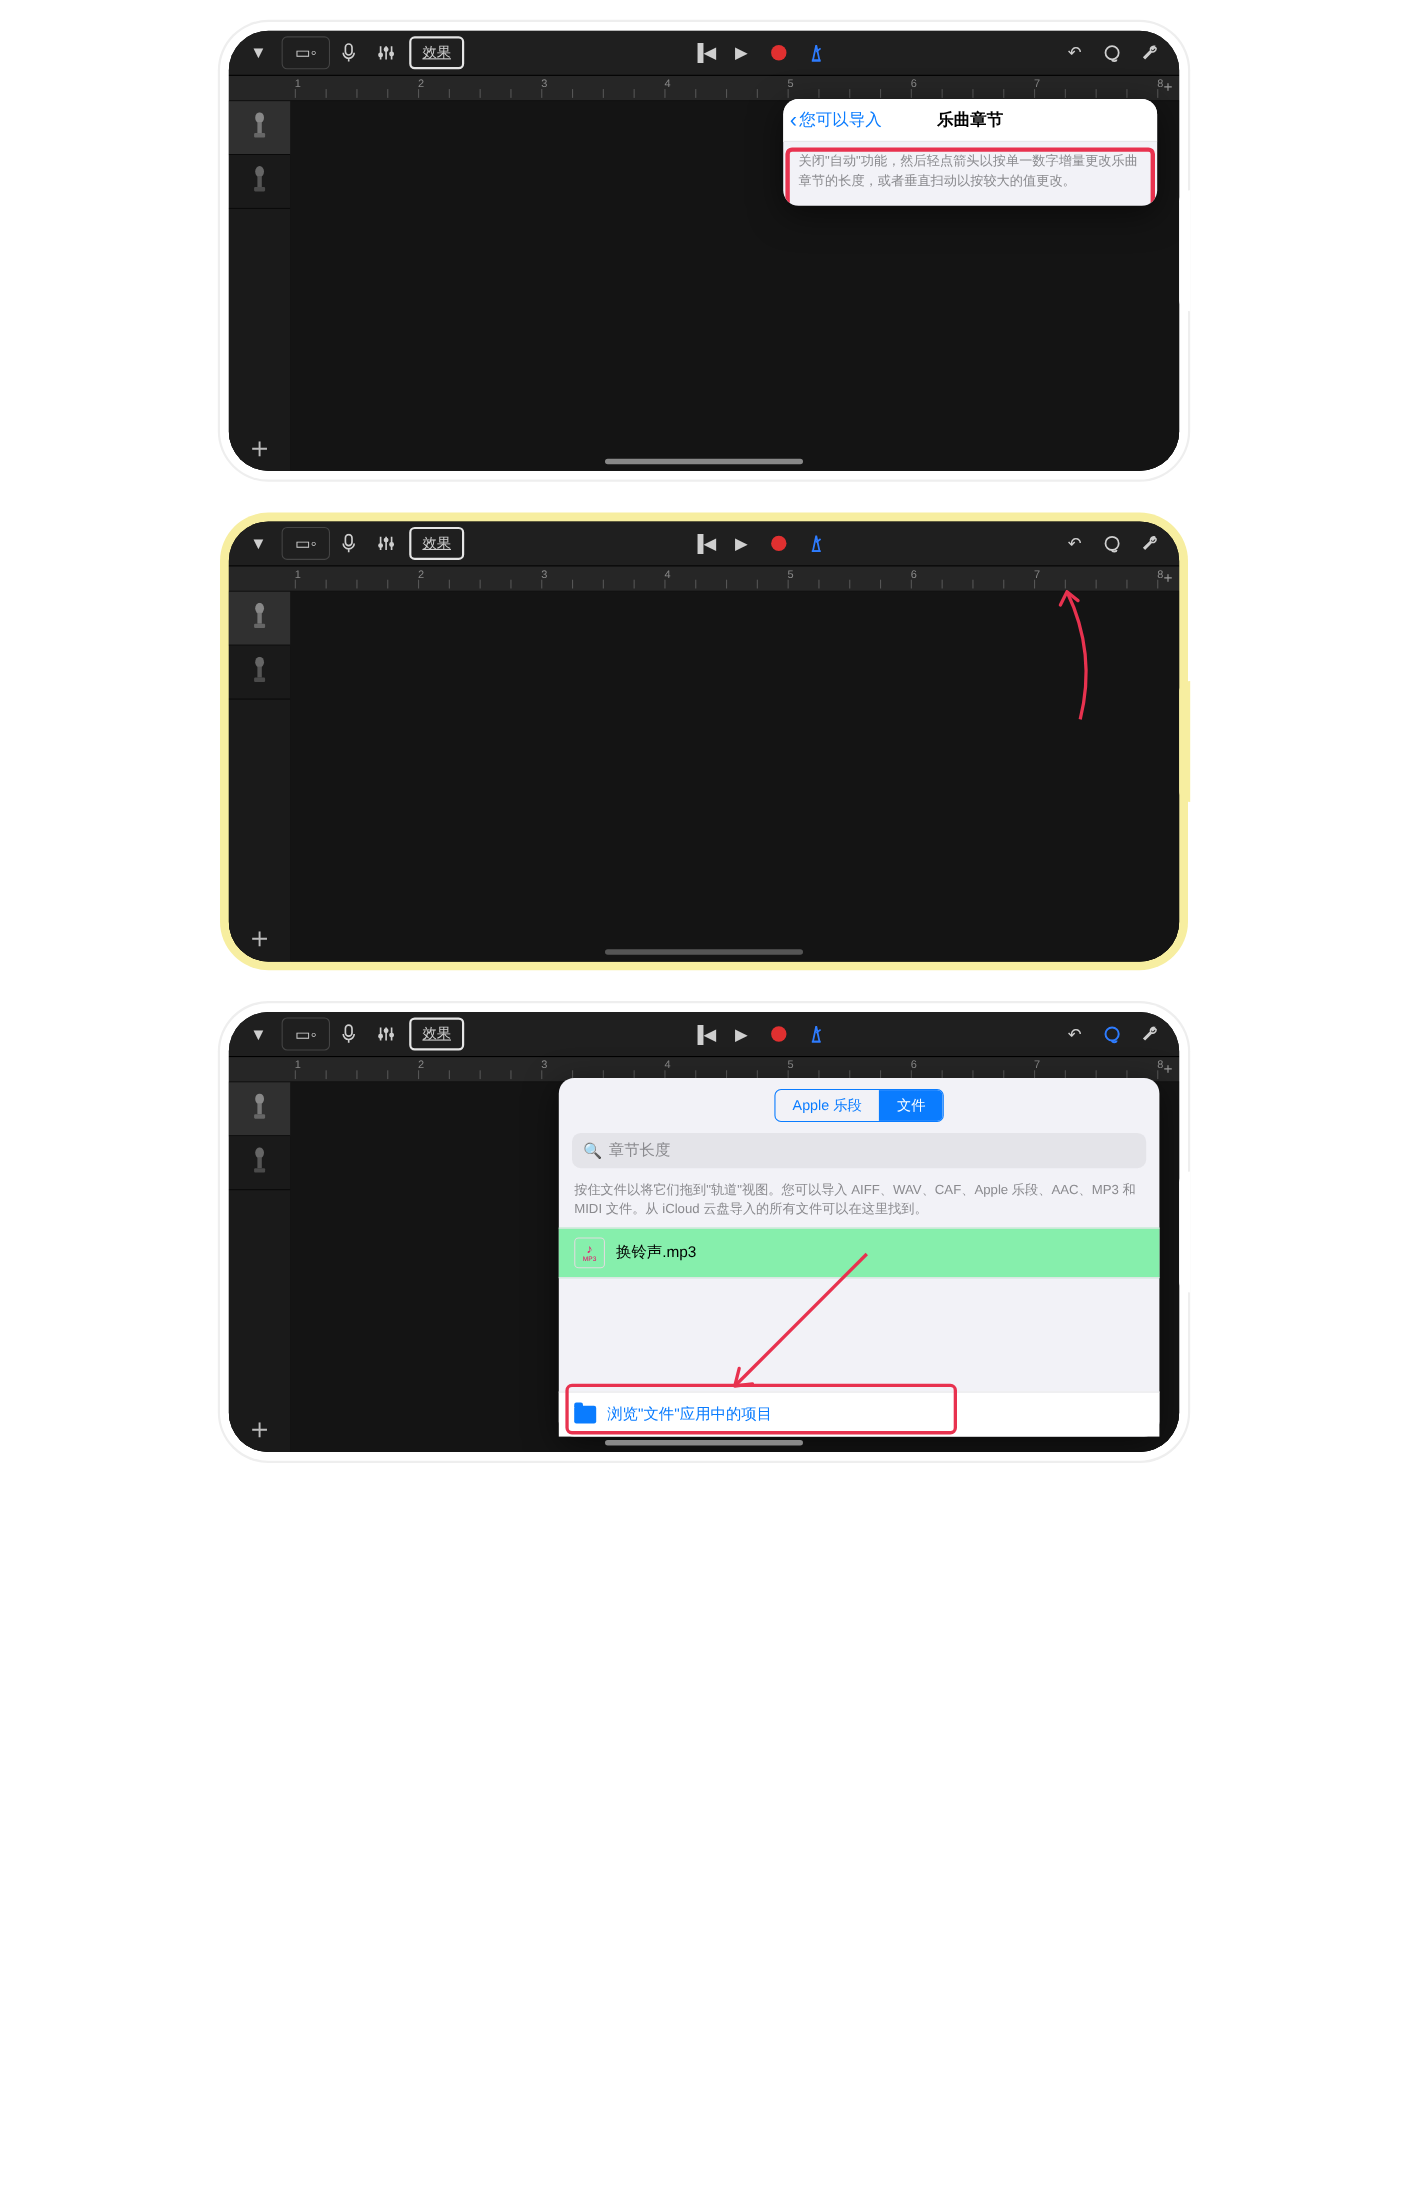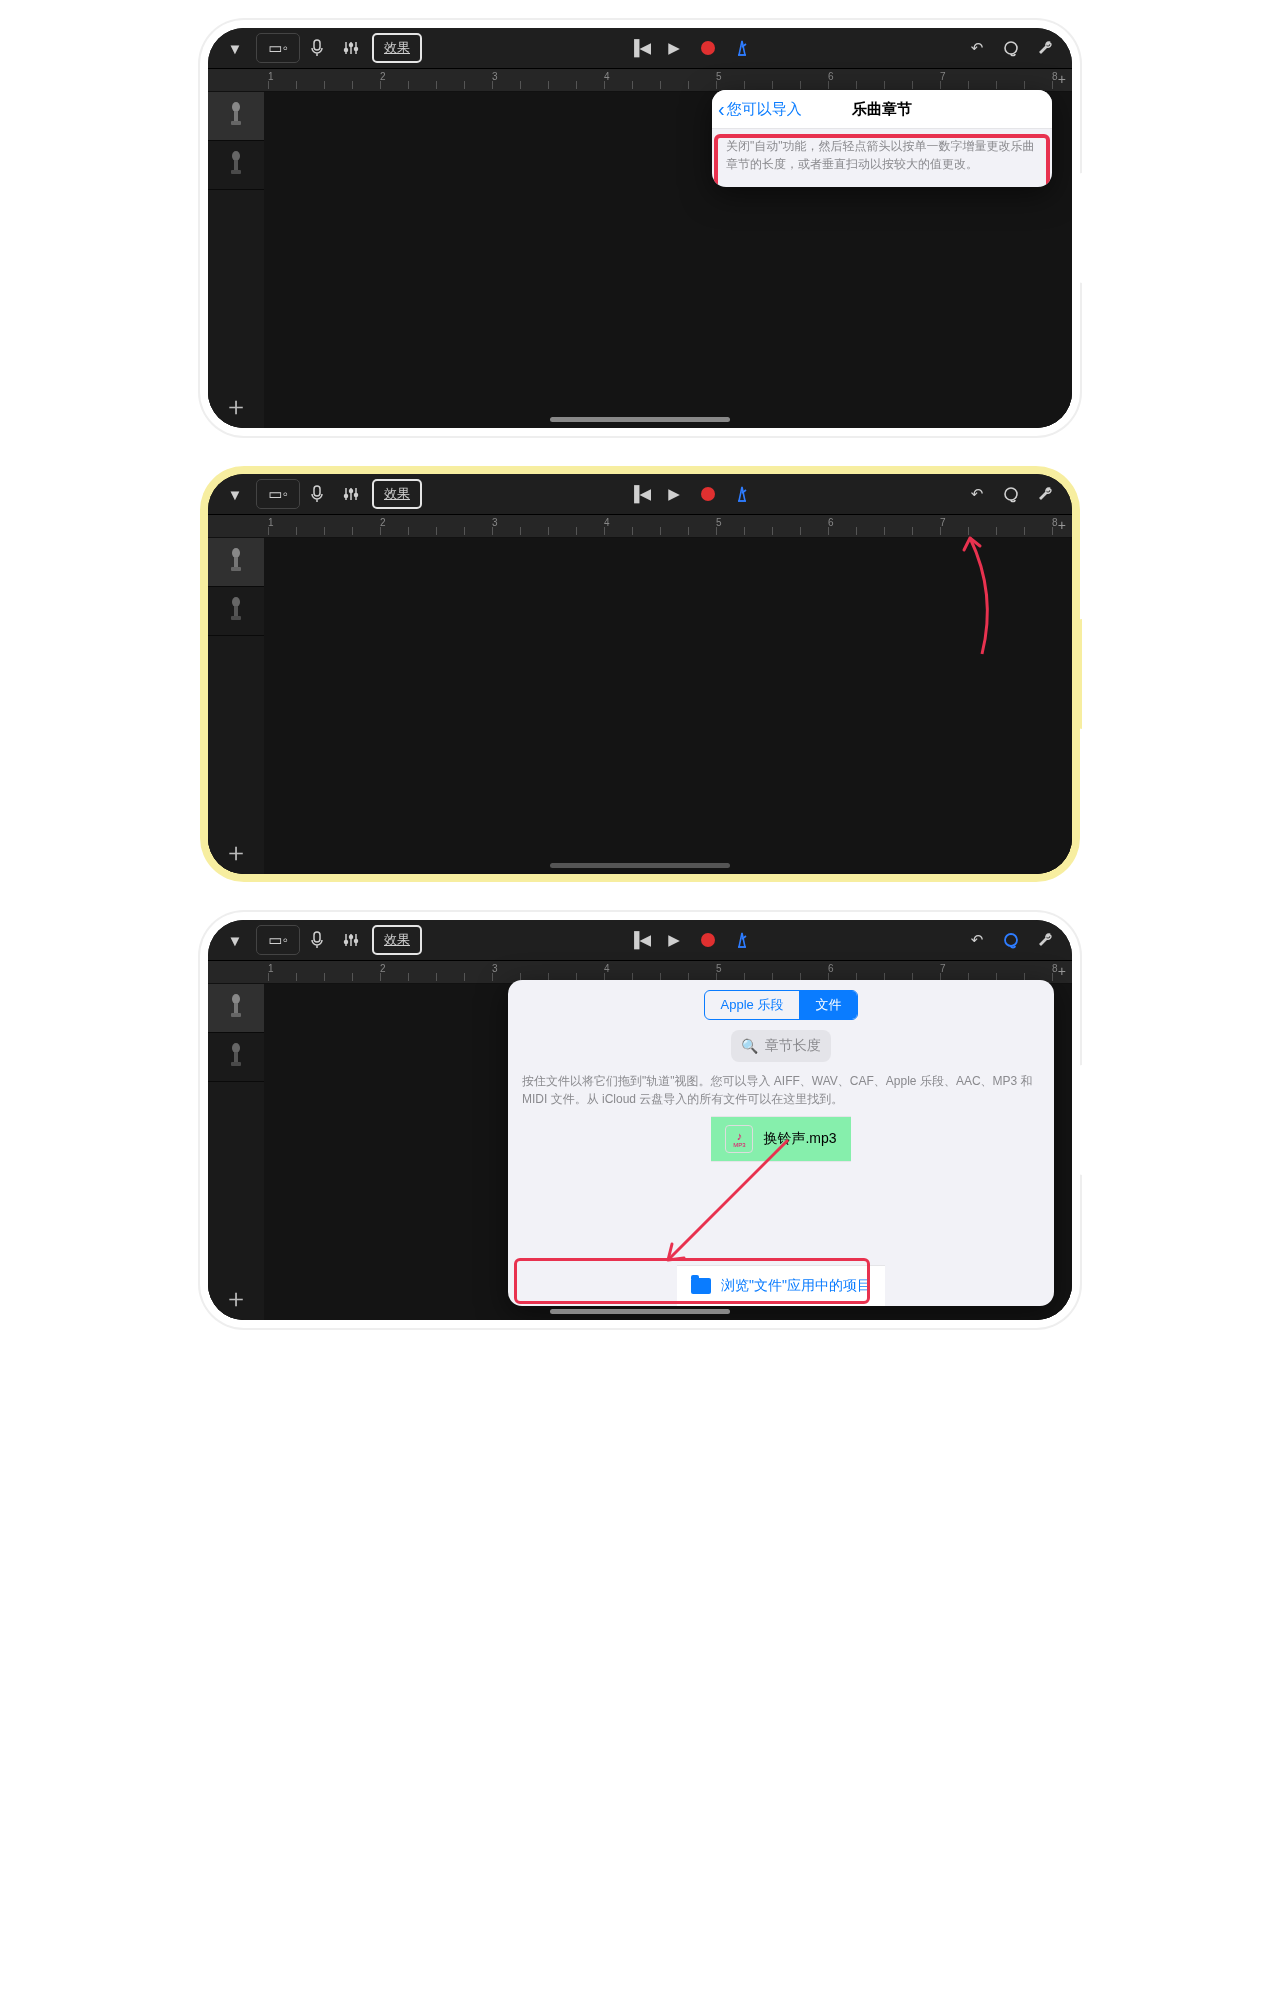--- a/index.html
+++ b/index.html
@@ -38,21 +38,21 @@
   .pop1 .back{color:#0a7cff;font-size:15px;display:flex;align-items:center;padding-left:6px;}
   .pop1 .ttl{position:absolute;left:0;right:0;text-align:center;font-weight:600;font-size:15px;color:#000;pointer-events:none;}
   .pop1 .cell{background:#fff;display:flex;align-items:center;height:44px;padding:0 14px;justify-content:space-between;border-top:1px solid #e5e5e8;border-bottom:1px solid #e5e5e8;margin-top:8px;}
   .hlbox{position:absolute;border:4px solid #e8324f;border-radius:6px;pointer-events:none;}
   .toggle{width:50px;height:30px;border-radius:15px;background:#0a7cff;position:relative;}
   .toggle::after{content:"";position:absolute;right:2px;top:2px;width:26px;height:26px;background:#fff;border-radius:50%;box-shadow:0 1px 2px rgba(0,0,0,.3);}
   .pop1 .hint{font-size:12px;color:#8a8a8e;padding:8px 14px 14px;line-height:1.5;}
   
   .arrow-curve{position:absolute;pointer-events:none;}
   
-  .pop3{position:absolute;left:300px;right:18px;top:60px;bottom:14px;background:#f2f2f7;border-radius:14px;box-shadow:0 8px 30px rgba(0,0,0,.5);display:flex;flex-direction:column;align-items:center;}
+  .pop3{position:absolute;left:300px;right:18px;top:60px;bottom:14px;background:#f2f2f7;border-radius:14px;box-shadow:0 8px 30px rgba(0,0,0,.5);display:flex;flex-direction:column;}
   .pop3::before{content:"";position:absolute;top:-8px;right:108px;border:8px solid transparent;border-bottom-color:#f2f2f7;}
   .seg{margin:10px auto 6px;display:flex;border:1px solid #0a7cff;border-radius:6px;overflow:hidden;font-size:13px;}
   .seg div{padding:5px 16px;color:#0a7cff;}
   .seg div.act{background:#0a7cff;color:#fff;}
   .search{margin:4px 12px;background:#e4e4e9;border-radius:8px;height:32px;display:flex;align-items:center;padding:0 10px;color:#8a8a8e;font-size:14px;}
   .search .mag{margin-right:6px;}
   .pop3 .hint{font-size:12px;color:#8a8a8e;padding:6px 14px;line-height:1.5;}
   .filecell{background:#86efac;margin-top:2px;height:44px;display:flex;align-items:center;padding:0 14px;gap:10px;border-top:1px solid #e5e5e8;border-bottom:1px solid #e5e5e8;font-size:14px;}
   .browse{margin-top:auto;background:#fff;height:40px;display:flex;align-items:center;gap:10px;padding:0 14px;color:#0a7cff;font-size:14px;border-top:1px solid #e5e5e8;}
   .mp3ico{width:26px;height:26px;border:1px solid #ddd;border-radius:4px;display:flex;flex-direction:column;align-items:center;justify-content:center;font-size:6px;color:#e06;}

